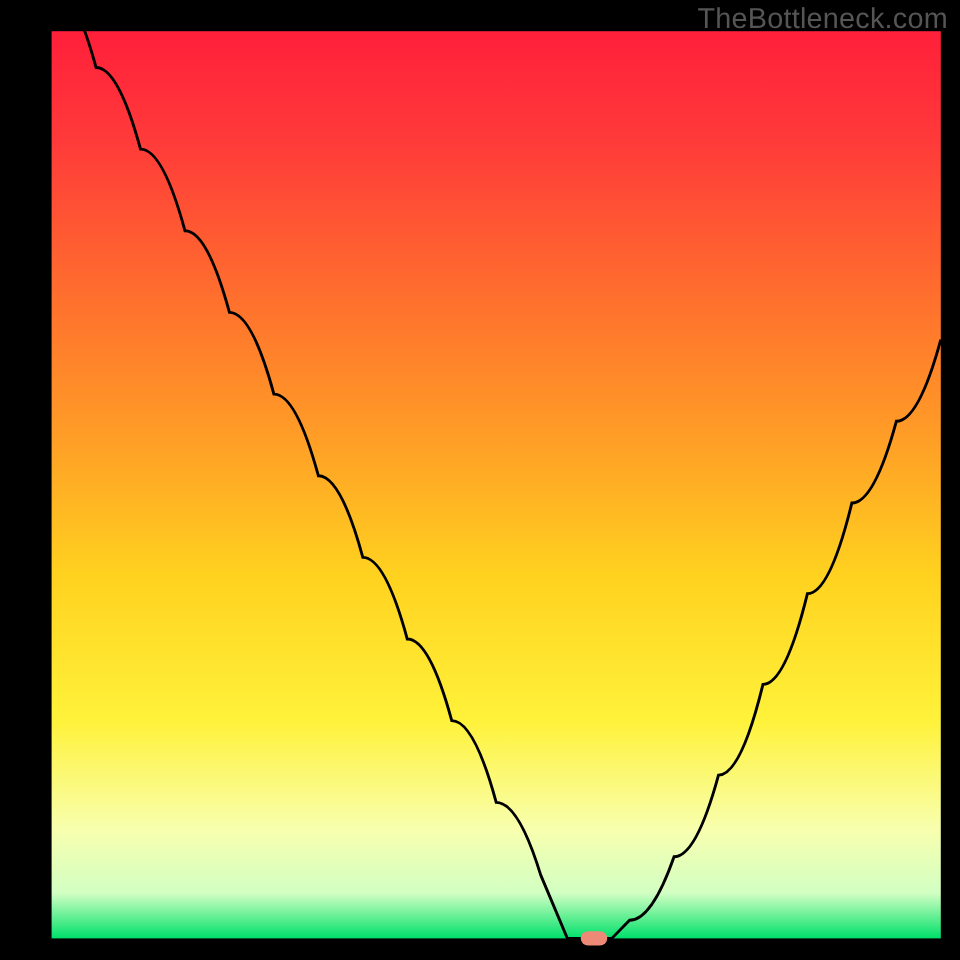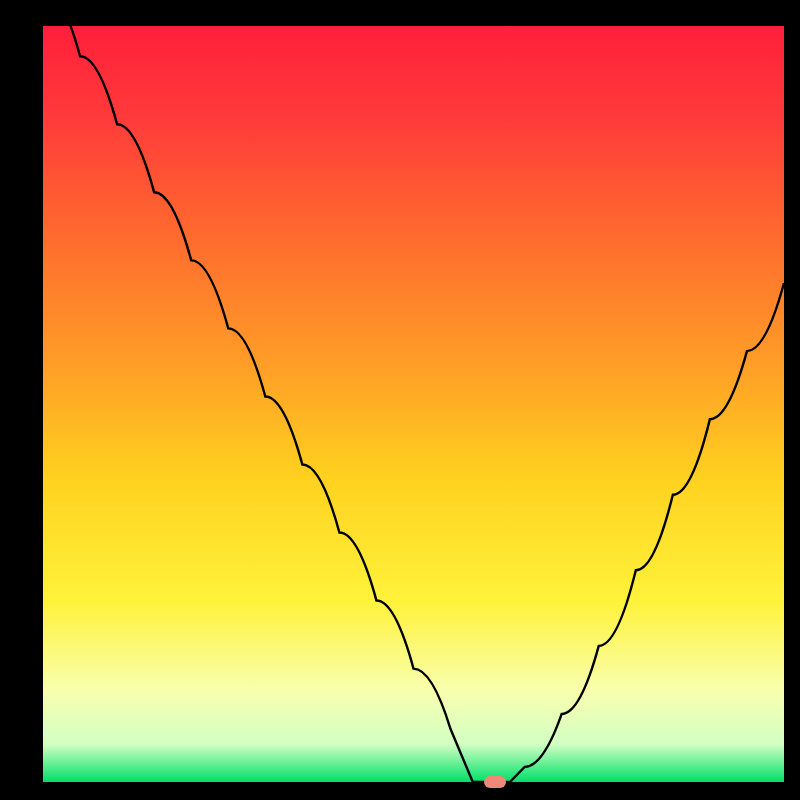--- a/index.html
+++ b/index.html
@@ -30,20 +30,21 @@
   }
   svg {
     display: block;
   }
 </style>
 </head>
 <body>
 
 <div class="outer">
 
+  <div class="watermark">TheBottleneck.com</div>
 
   <svg id="chart-svg" width="800" height="800" viewBox="0 0 800 800">
     <defs>
       <linearGradient id="bg-grad" x1="0" y1="0" x2="0" y2="1">
           <stop offset="0%" stop-color="#ff1f3a"></stop>
           <stop offset="12%" stop-color="#ff3a3a"></stop>
           <stop offset="28.000000000000004%" stop-color="#ff6b2e"></stop>
           <stop offset="44%" stop-color="#ff9b27"></stop>
           <stop offset="60%" stop-color="#ffd21f"></stop>
           <stop offset="76%" stop-color="#fff23a"></stop>

